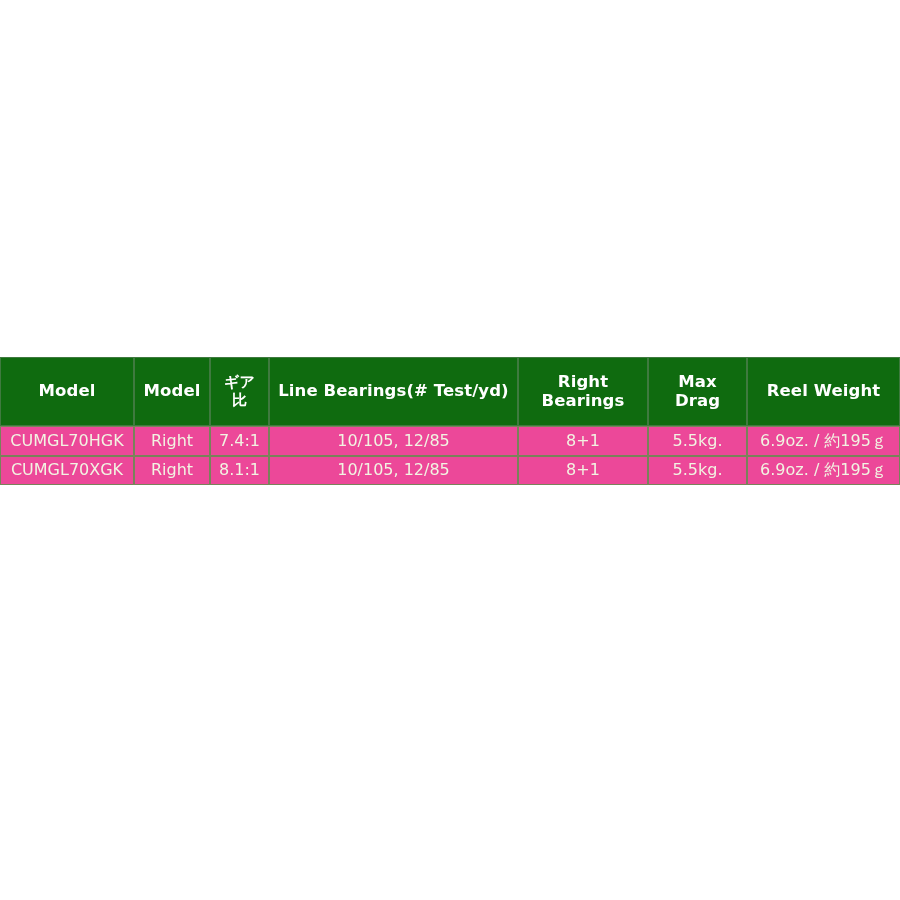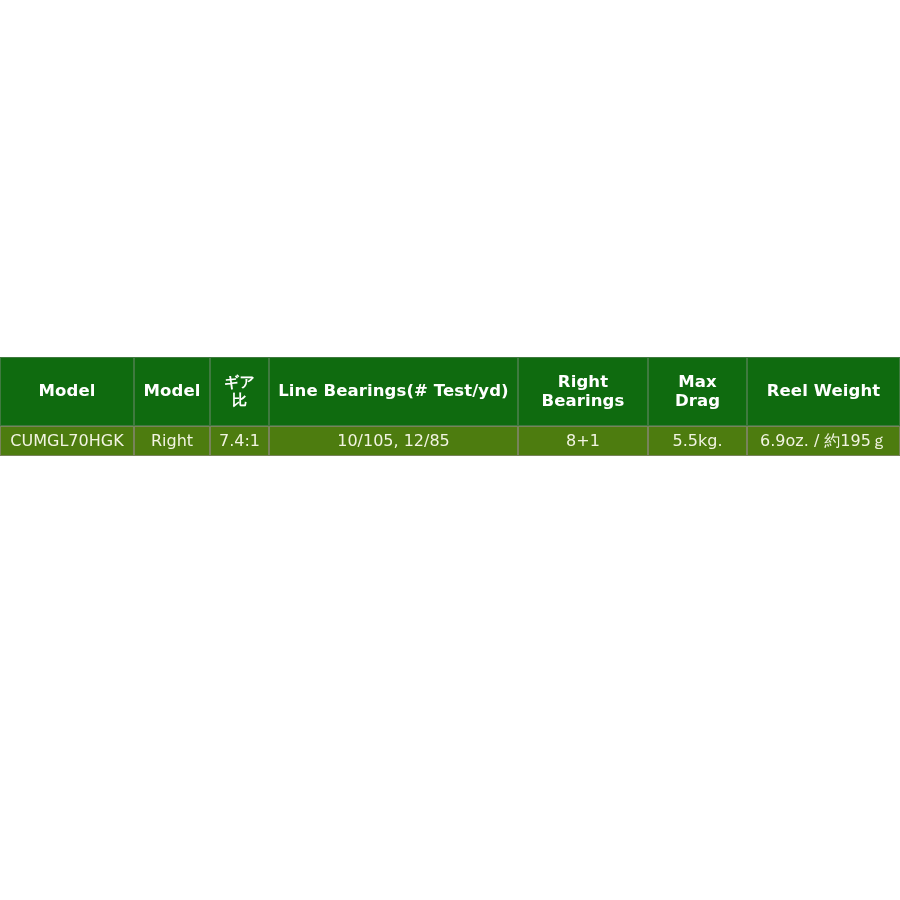--- a/index.html
+++ b/index.html
@@ -50,21 +50,21 @@
     letter-spacing: 0.1px;
   }
 
   table.spec-table thead th.th-gear {
     font-size: 15px;
     line-height: 1.18;
     padding: 16px 2px;
   }
 
   table.spec-table tbody td {
-    background: #4d7c0f;
+    background: #ec4899;
     color: #f2f4e2;
     font-weight: normal;
     font-size: 16px;
     height: 29.5px;
     border-color: #78835a;
   }
 
   
   col.c-model        { width: 134px; }
   col.c-handle       { width:  76px; }
@@ -107,15 +107,24 @@
     <tbody>
       <tr>
         <td>CUMGL70HGK</td>
         <td>Right</td>
         <td>7.4:1</td>
         <td>10/105, 12/85</td>
         <td>8+1</td>
         <td>5.5kg.</td>
         <td>6.9oz. / 約195ｇ</td>
       </tr>
+      <tr>
+        <td>CUMGL70XGK</td>
+        <td>Right</td>
+        <td>8.1:1</td>
+        <td>10/105, 12/85</td>
+        <td>8+1</td>
+        <td>5.5kg.</td>
+        <td>6.9oz. / 約195ｇ</td>
+      </tr>
     </tbody>
   </table>
 </div>
 
 </body></html>

